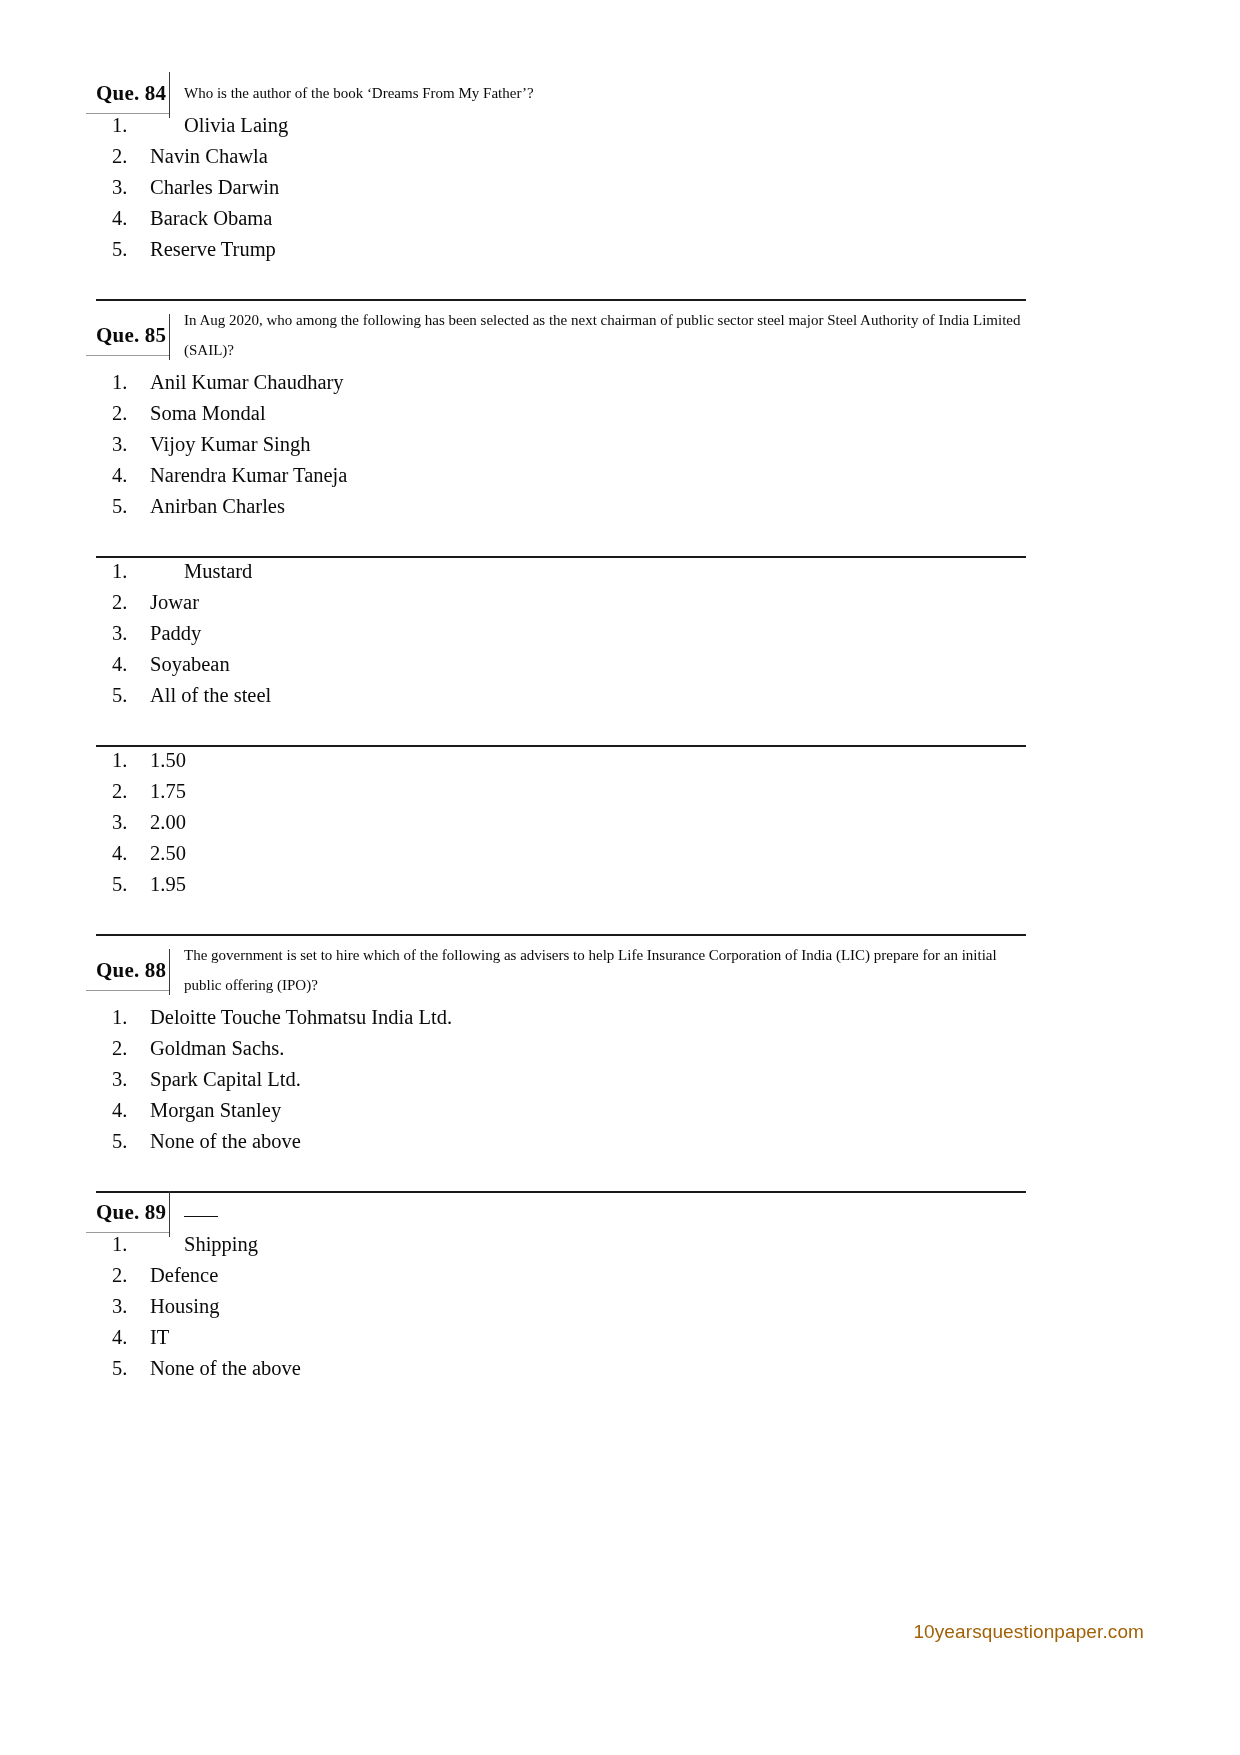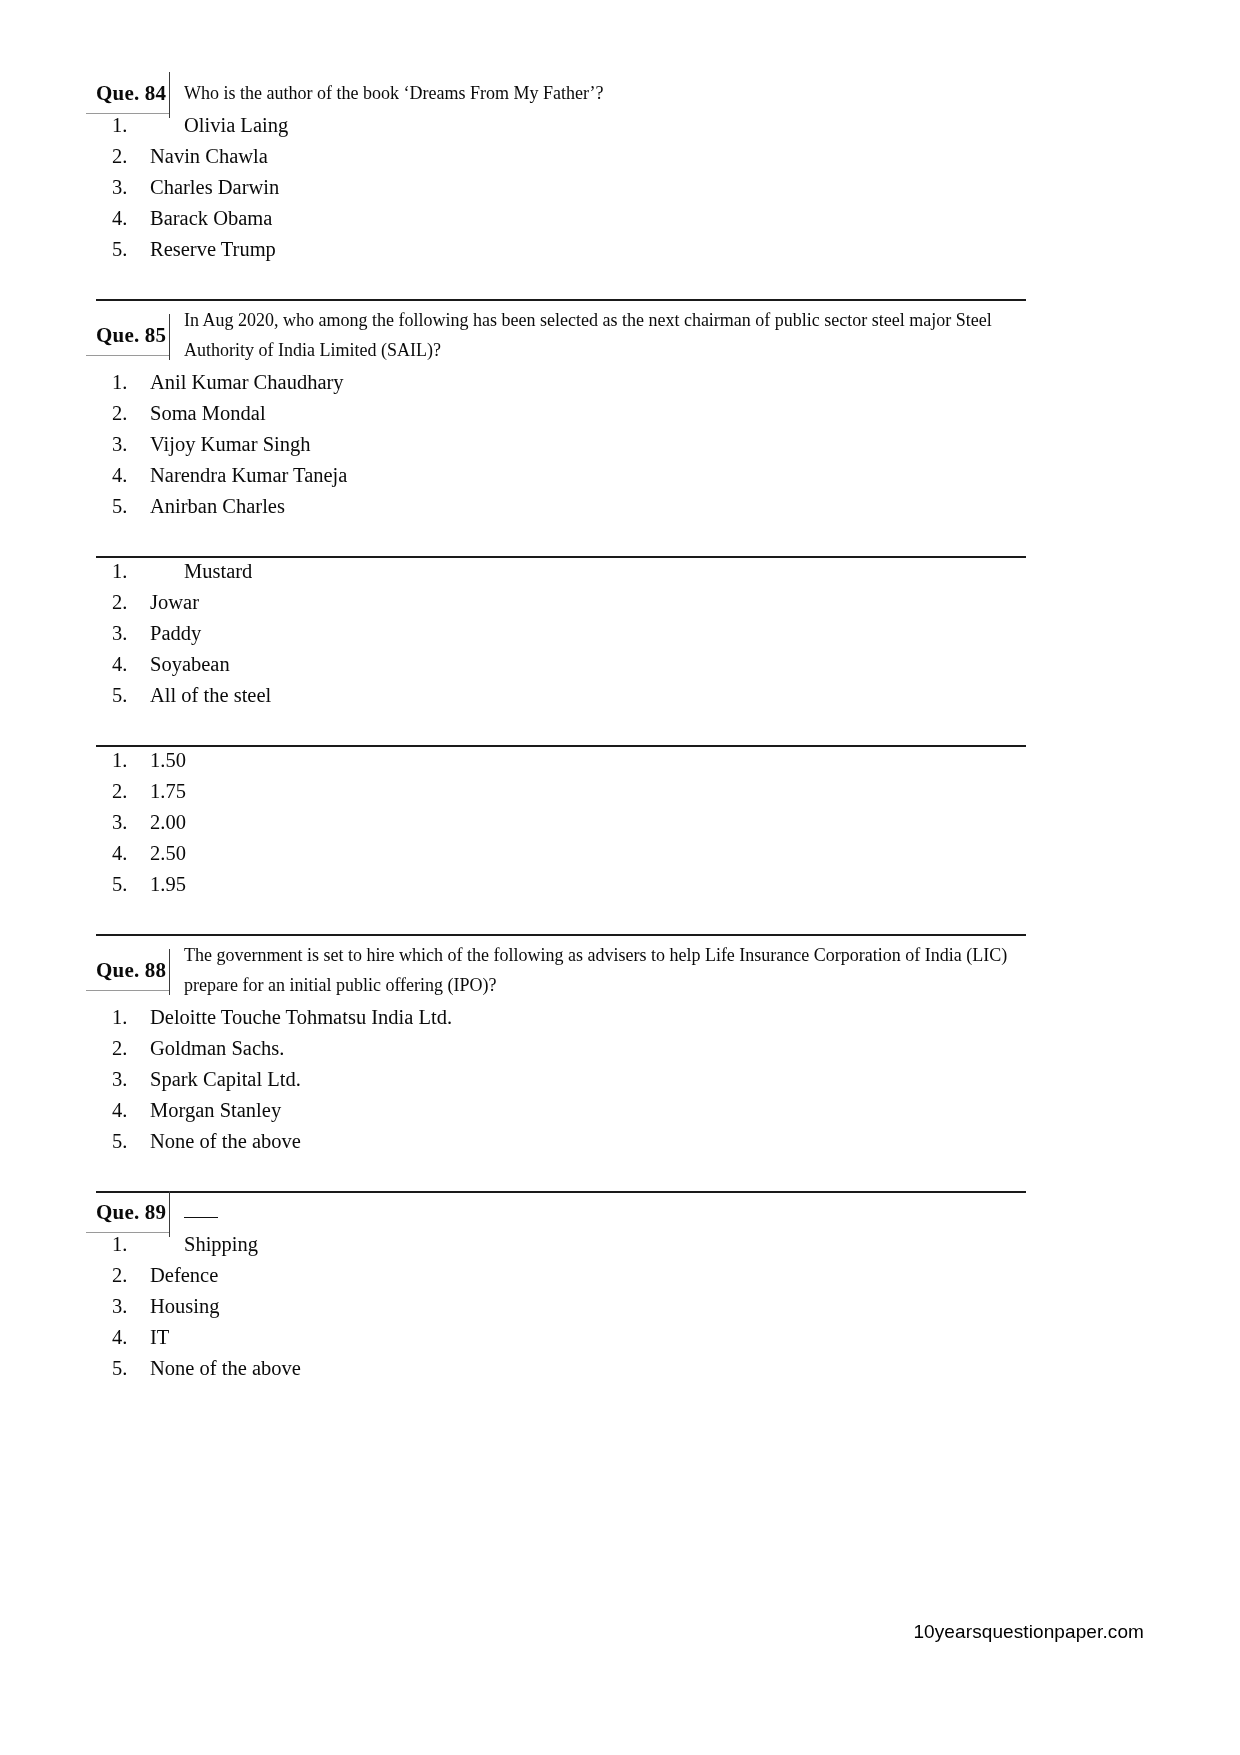--- a/index.html
+++ b/index.html
@@ -70,21 +70,21 @@
     content: "";
     position: absolute;
     left: -10px;
     bottom: -6px;
     width: 84px;
     height: 0;
     border-bottom: 1.5px solid #9a9a9a;
   }
   .qtext {
     flex: 1 1 auto;
-    font-size: 18px;
+    font-size: 15px;
     line-height: 30px;
     padding-left: 16px;
     text-align: left;
     hyphens: none;
   }
   .blank {
     display: inline-block;
     border-bottom: 1.5px solid #111;
     vertical-align: baseline;
   }
@@ -115,21 +115,21 @@
   }
   
   .opt.indent .num { width: 72px; }
 
   
   .footer {
     position: absolute;
     right: 96px;
     bottom: 112px;
     font-size: 19px;
-    color: #000000;
+    color: #a16207;
     letter-spacing: 0.1px;
     font-family: "Liberation Sans", sans-serif;
   }
 </style>
 </head>
 <body>
 
 <div class="page">
   <div class="content" id="questions-container">
       <div class="qblock first">

